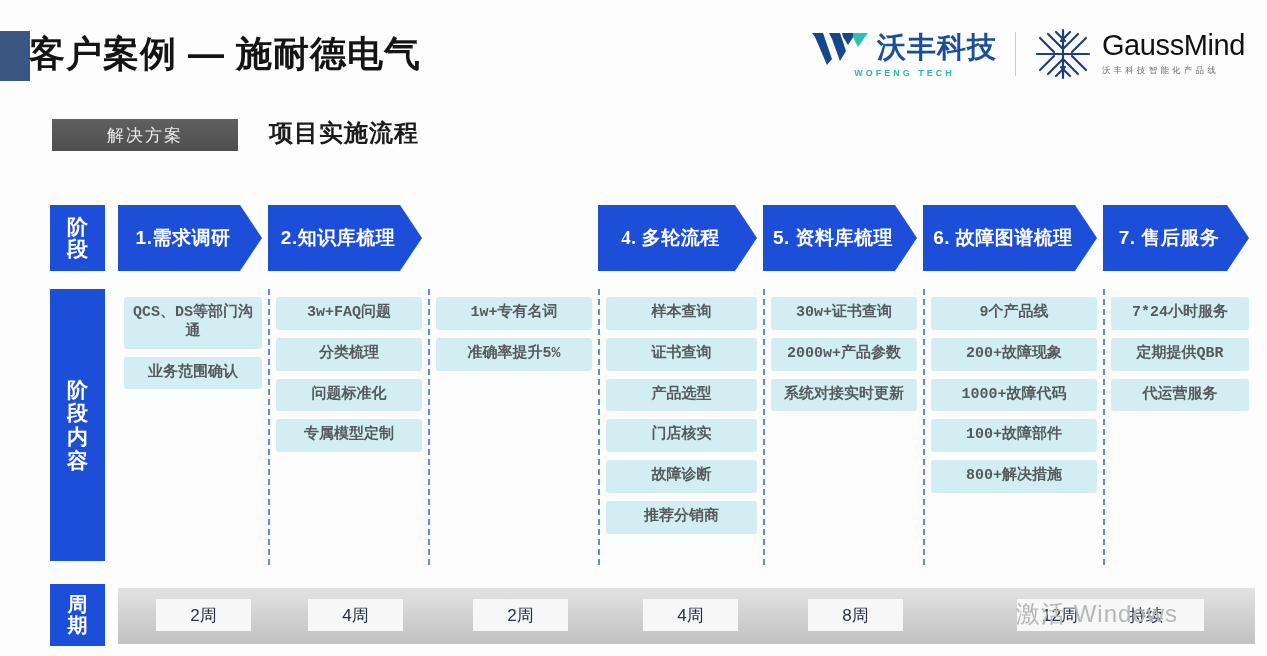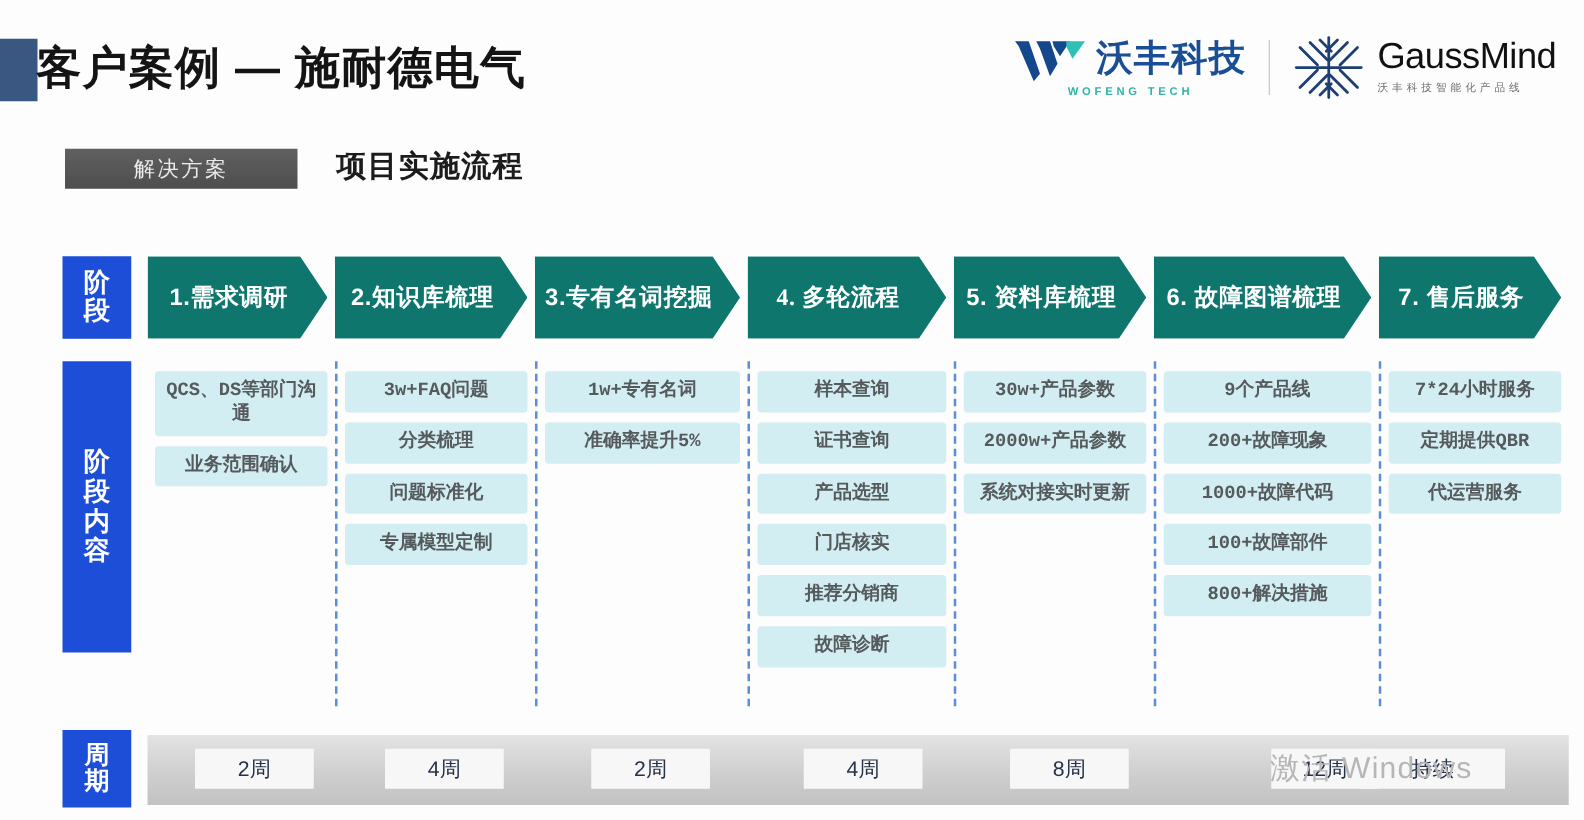--- a/index.html
+++ b/index.html
@@ -71,29 +71,29 @@
   
   .rowlabel {
     position: absolute; left: 50px;
     width: 55px;
     background: #1d4ed8;
     color: #fff; font-weight: bold;
     display: flex; align-items: center; justify-content: center;
     text-align: center;
   }
   #label-stage  { top: 205px; height: 66px; font-size: 21px; line-height: 1.05; }
-  #label-content{ top: 289px; height: 233px; font-size: 21px; line-height: 1.12; }
+  #label-content{ top: 289px; height: 272px; font-size: 21px; line-height: 1.12; }
   #label-period { top: 584px; height: 62px; font-size: 20px; line-height: 1.05; }
   .rowlabel span { display: block; width: 1.2em; }
 
   
   .arrow-band { position: absolute; left: 118px; top: 205px; height: 66px; right: 12px; }
   .arrow {
     position: absolute; top: 0; height: 66px;
-    background: #0f766e;
+    background: #1d4ed8;
     color: #fff; font-weight: bold; font-size: 19px;
     display: flex; align-items: center; justify-content: center;
     clip-path: polygon(0 0, calc(100% - 22px) 0, 100% 50%, calc(100% - 22px) 100%, 0 100%);
     letter-spacing: 0.5px;
     padding-right: 14px;
     white-space: nowrap;
   }
 
   
   .content-band { position: absolute; left: 118px; top: 289px; height: 276px; right: 12px; font-family: Liberation Mono, monospace; }
@@ -193,21 +193,20 @@
   <div class="rowlabel" id="label-content">
     <span>阶段内容</span>
   </div>
   <div class="rowlabel" id="label-period">
     <span>周期</span>
   </div>
 
   <div class="arrow-band" id="arrow-band">
       <div class="arrow" style="left: 0px; width: 144px;">1.需求调研</div>
       <div class="arrow" style="left: 150px; width: 154px;">2.知识库梳理</div>
-      <div class="arrow" style="left: 310px; width: 164px;">3.专有名词挖掘</div>
       <div class="arrow" style="left: 480px; width: 159px; font-family: Liberation Serif, serif;">4. 多轮流程</div>
       <div class="arrow" style="left: 645px; width: 154px;">5. 资料库梳理</div>
       <div class="arrow" style="left: 805px; width: 174px;">6. 故障图谱梳理</div>
       <div class="arrow" style="left: 985px; width: 146px;">7. 售后服务</div>
     </div>
 
   <div class="content-band" id="content-band">
       <div class="col" style="left: 0px; width: 150px;">
         <div class="chip">QCS、DS等部门沟通</div>
         <div class="chip">业务范围确认</div>
@@ -220,25 +219,25 @@
       </div>
       <div class="col divided" style="left: 310px; width: 170px;">
         <div class="chip">1w+专有名词</div>
         <div class="chip">准确率提升5%</div>
       </div>
       <div class="col divided" style="left: 480px; width: 165px;">
         <div class="chip">样本查询</div>
         <div class="chip">证书查询</div>
         <div class="chip">产品选型</div>
         <div class="chip">门店核实</div>
+        <div class="chip">故障诊断</div>
         <div class="chip">推荐分销商</div>
-        <div class="chip">故障诊断</div>
       </div>
       <div class="col divided" style="left: 645px; width: 160px;">
-        <div class="chip">30w+产品参数</div>
+        <div class="chip">30w+证书查询</div>
         <div class="chip">2000w+产品参数</div>
         <div class="chip">系统对接实时更新</div>
       </div>
       <div class="col divided" style="left: 805px; width: 180px;">
         <div class="chip">9个产品线</div>
         <div class="chip">200+故障现象</div>
         <div class="chip">1000+故障代码</div>
         <div class="chip">100+故障部件</div>
         <div class="chip">800+解决措施</div>
       </div>

